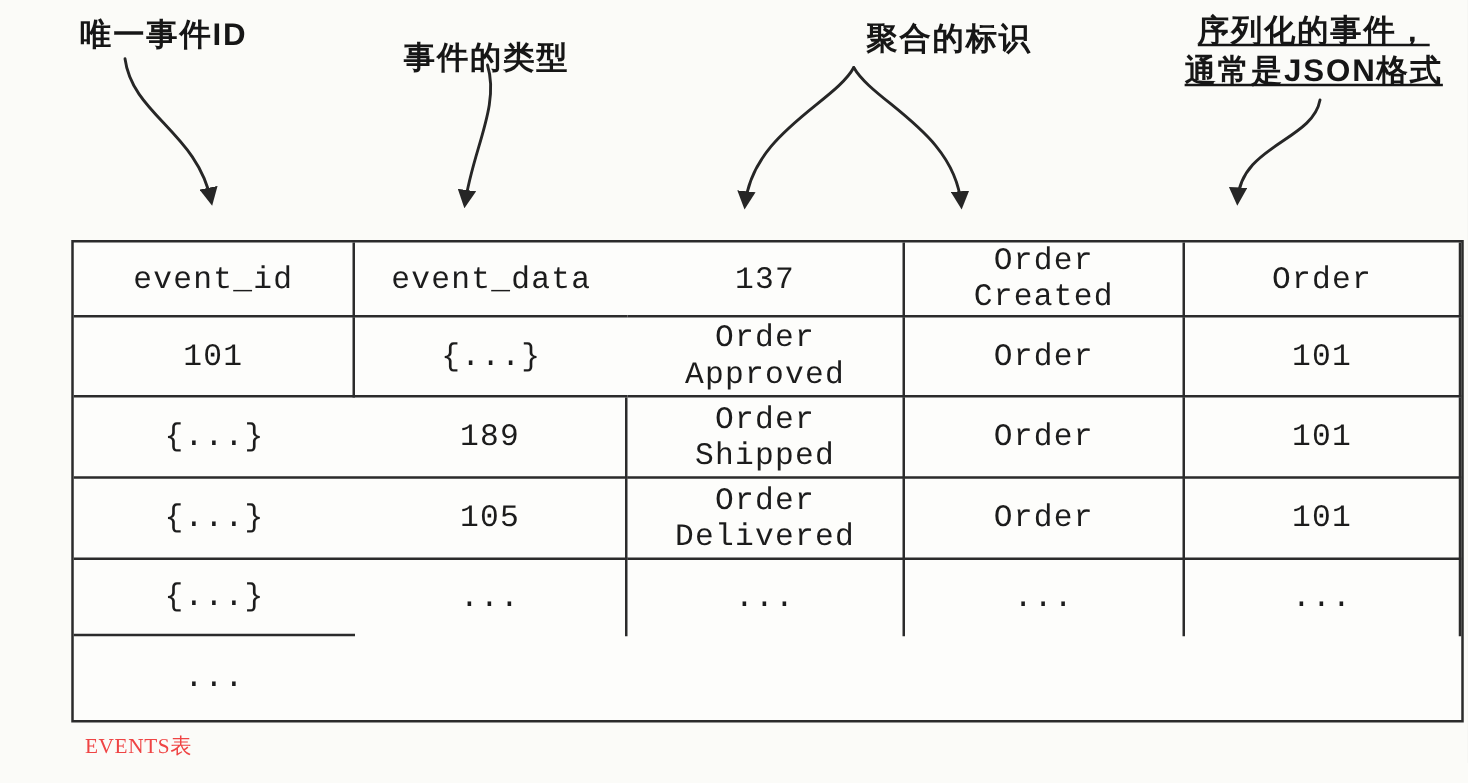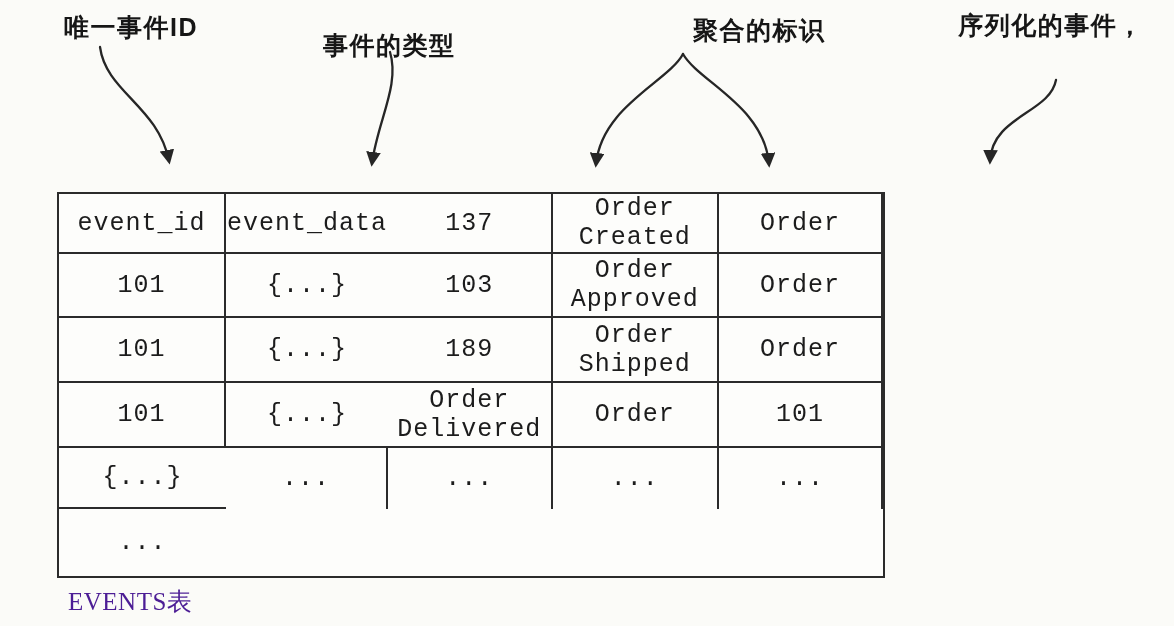--- a/index.html
+++ b/index.html
@@ -23,42 +23,42 @@
     letter-spacing: 1.5px;
     color: #161616;
     white-space: nowrap;
     padding-left: 40px;
   }
   .anno-1 { left: 24px;  top: 11px; }
   .anno-2 { left: 283px; top: 29px; }
   .anno-3 { left: 613px; top: 14px; margin-left: 40px; }
   .anno-4 {
     left: 890px; top: 9px; width: 242px;
-    text-align: center; line-height: 32px; white-space: normal;
+    text-align: center; line-height: 32px; white-space: normal; text-decoration: underline;
   }
 
   
   .arrows {
     position: absolute;
     left: 0; top: 0;
     width: 1174px; height: 626px;
     pointer-events: none;
   }
   .arrow-path {
     fill: none;
     stroke: #262626;
     stroke-width: 2.3;
     stroke-linecap: round;
   }
 
   
   .events-table {
     position: absolute;
     left: 57px; top: 192px;
-    width: 828px; height: 386px;
+    width: 1114px; height: 386px;
     box-sizing: border-box;
     border: 2px solid #2b2b2b;
     background: #fdfdfb;
     display: grid;
     grid-template-columns: 211fr 204fr 208fr 210fr 207fr;
     grid-template-rows: 60px 64px 65px 65px 61px auto;
   }
   .cell {
     box-sizing: border-box;
     border-right: 2px solid #2b2b2b;
@@ -75,22 +75,22 @@
     white-space: pre-line;
   }
   .cell.nr { border-right: none; font-family: Liberation Mono, monospace; }
   .cell.nb { border-bottom: none; }
 
   
   .caption {
     position: absolute;
     left: 68px; top: 585px;
     font-family: "Liberation Serif", serif;
-    font-size: 25px;
-    color: #4c1d95;
+    font-size: 17px;
+    color: #ef4444;
     letter-spacing: 0.5px;
   }
 </style>
 </head>
 <body>
 
 <div class="canvas">
 
   <svg class="arrows" viewBox="0 0 1174 626" xmlns="http://www.w3.org/2000/svg" aria-hidden="true">
     <defs>
@@ -103,48 +103,49 @@
     <path class="arrow-path" d="M 683 54 C 668 82, 602 106, 596 164" marker-end="url(#ah)"></path>
     <path class="arrow-path" d="M 683 54 C 699 82, 764 106, 769 164" marker-end="url(#ah)"></path>
     <path class="arrow-path" d="M 1056 80 C 1050 113, 992 116, 990 161" marker-end="url(#ah)"></path>
   </svg>
 
   <div class="anno anno-1">唯一事件ID</div>
   <div class="anno anno-2">事件的类型</div>
   <div class="anno anno-3">聚合的标识</div>
   <div class="anno anno-4">
     <div>序列化的事件，</div>
+    <div>通常是JSON格式</div>
   </div>
 
   <div class="events-table">
 
     <div class="cell">event_id</div>
     <div class="cell nr">event_data</div>
 
     <div class="cell">137</div>
     <div class="cell">Order
 Created</div>
     <div class="cell">Order</div>
     <div class="cell">101</div>
     <div class="cell nr">{...}</div>
 
-    <div class="cell">103</div>
     <div class="cell">Order
 Approved</div>
     <div class="cell">Order</div>
     <div class="cell">101</div>
     <div class="cell nr">{...}</div>
 
     <div class="cell">189</div>
     <div class="cell">Order
 Shipped</div>
     <div class="cell">Order</div>
     <div class="cell">101</div>
     <div class="cell nr">{...}</div>
 
+    <div class="cell">105</div>
     <div class="cell">Order
 Delivered</div>
     <div class="cell">Order</div>
     <div class="cell">101</div>
     <div class="cell nr">{...}</div>
 
     <div class="cell nb">...</div>
     <div class="cell nb">...</div>
     <div class="cell nb">...</div>
     <div class="cell nb">...</div>

